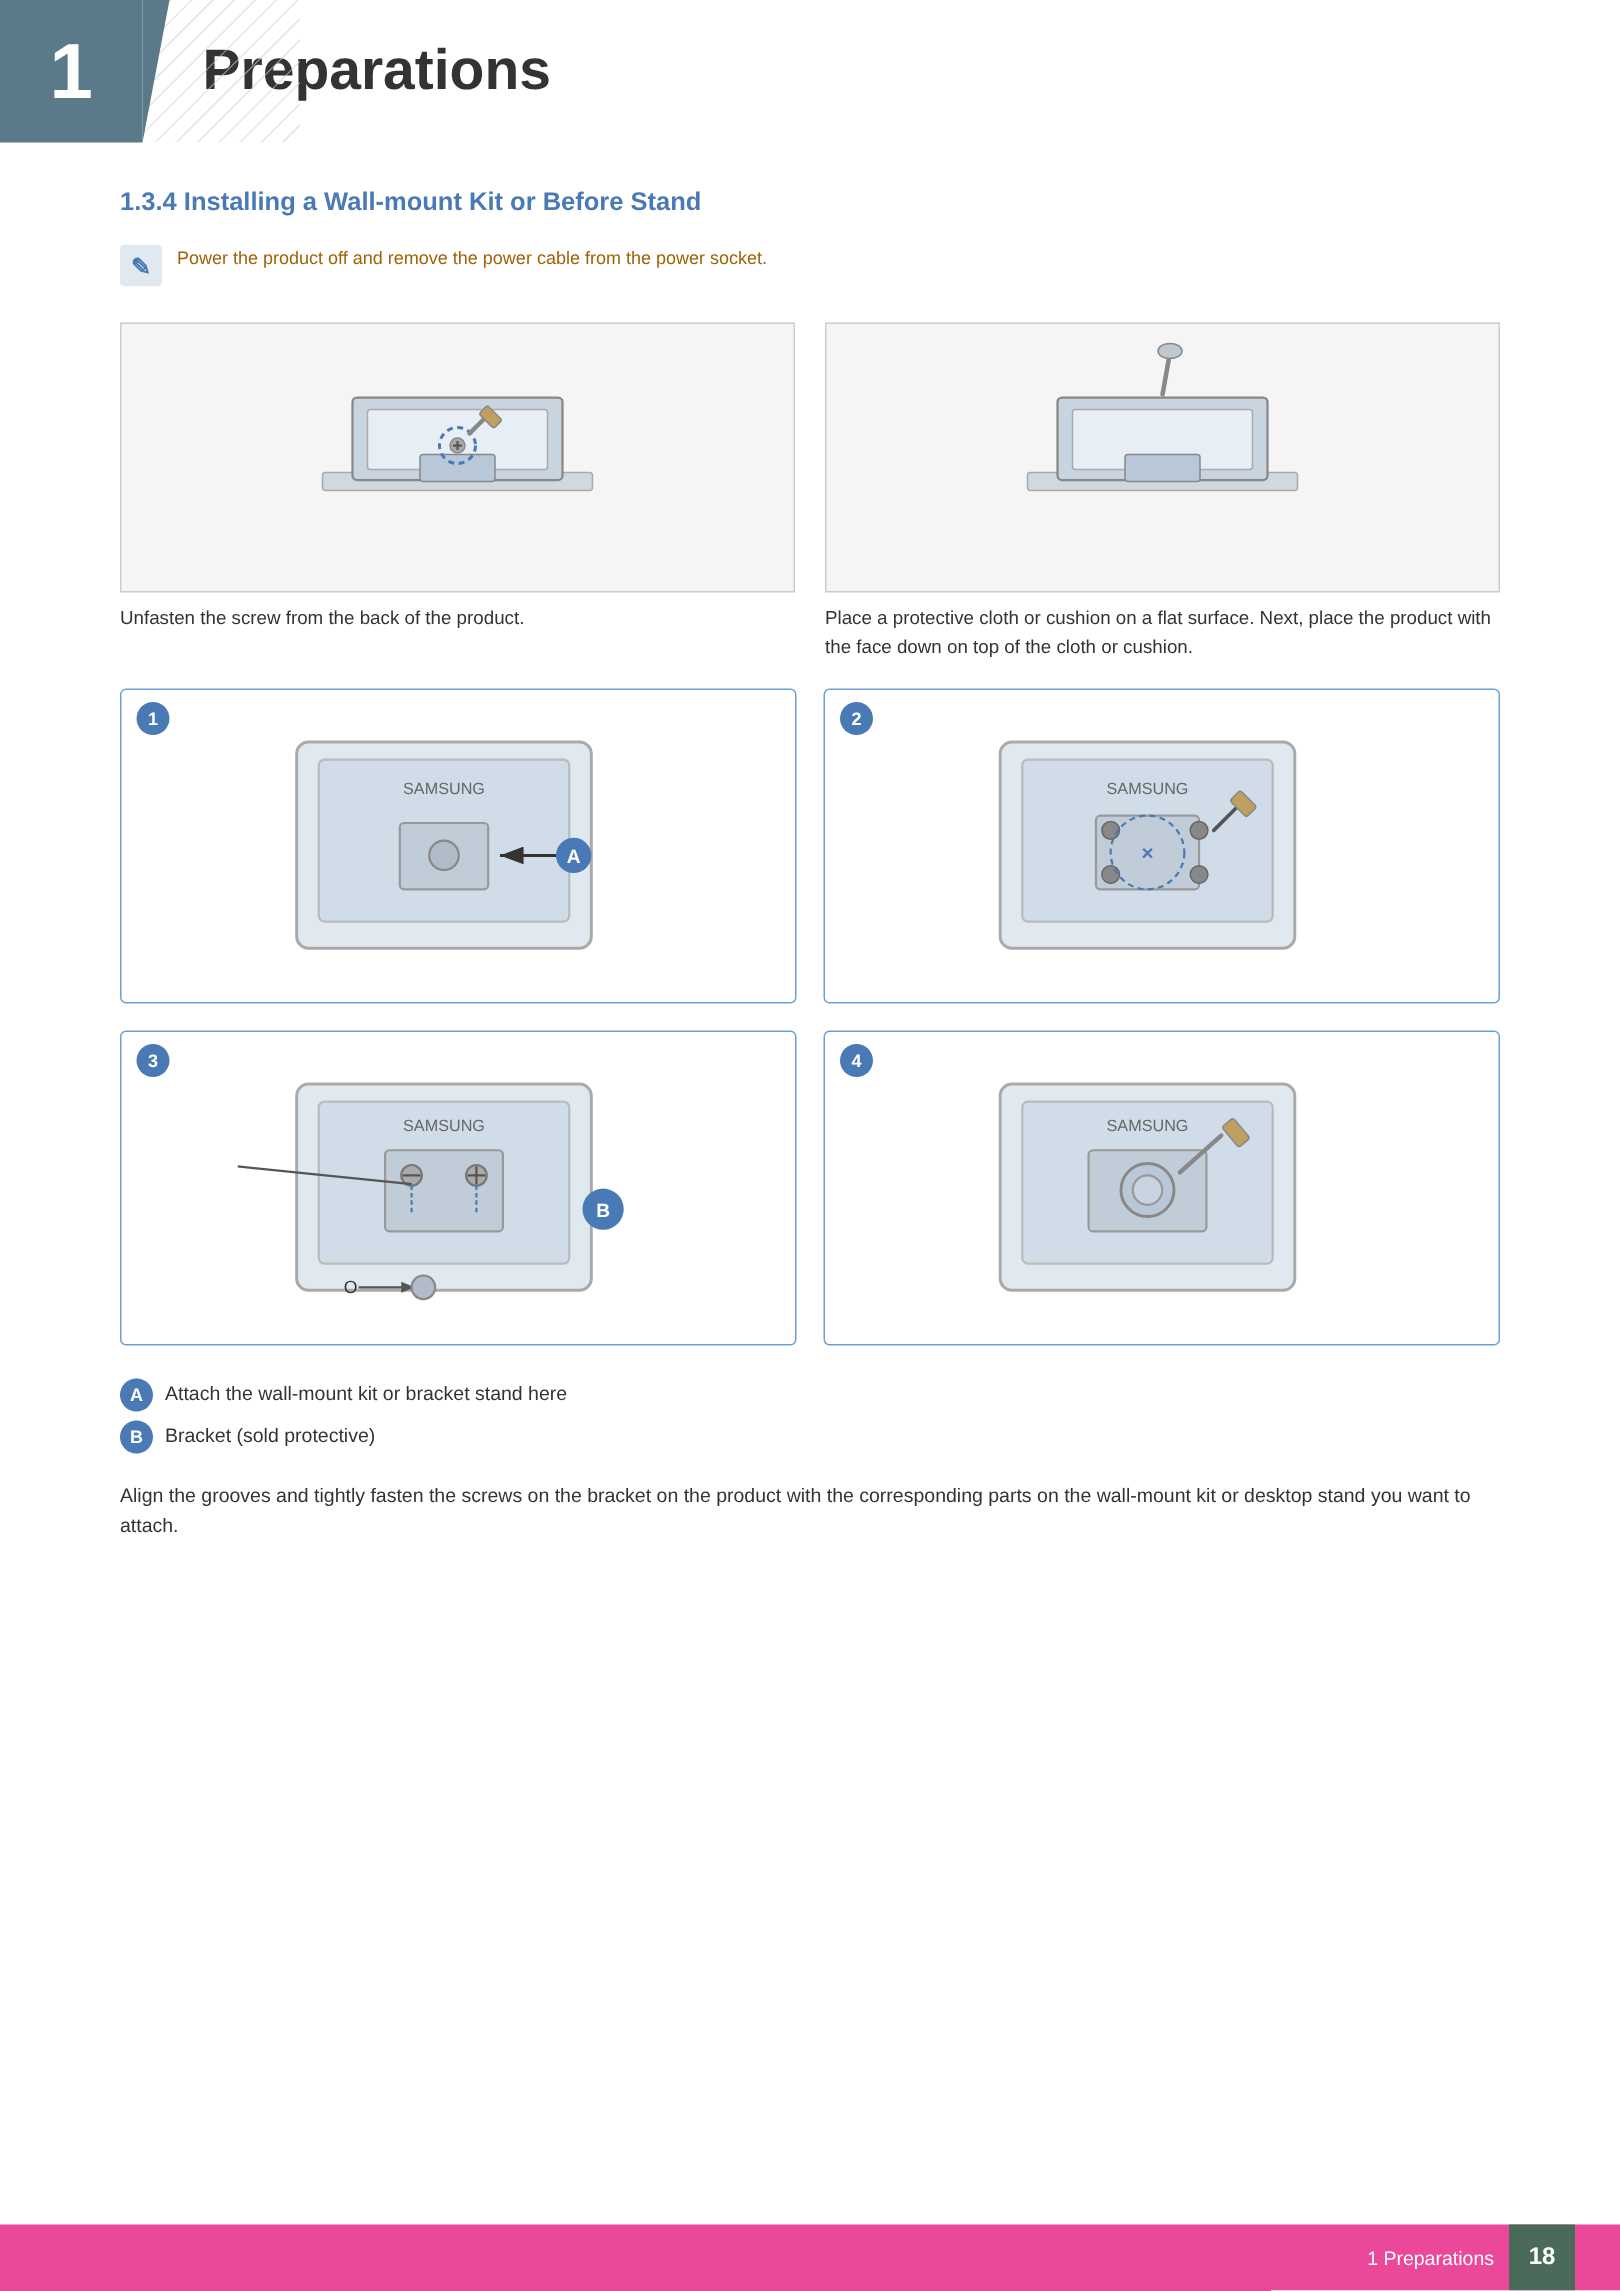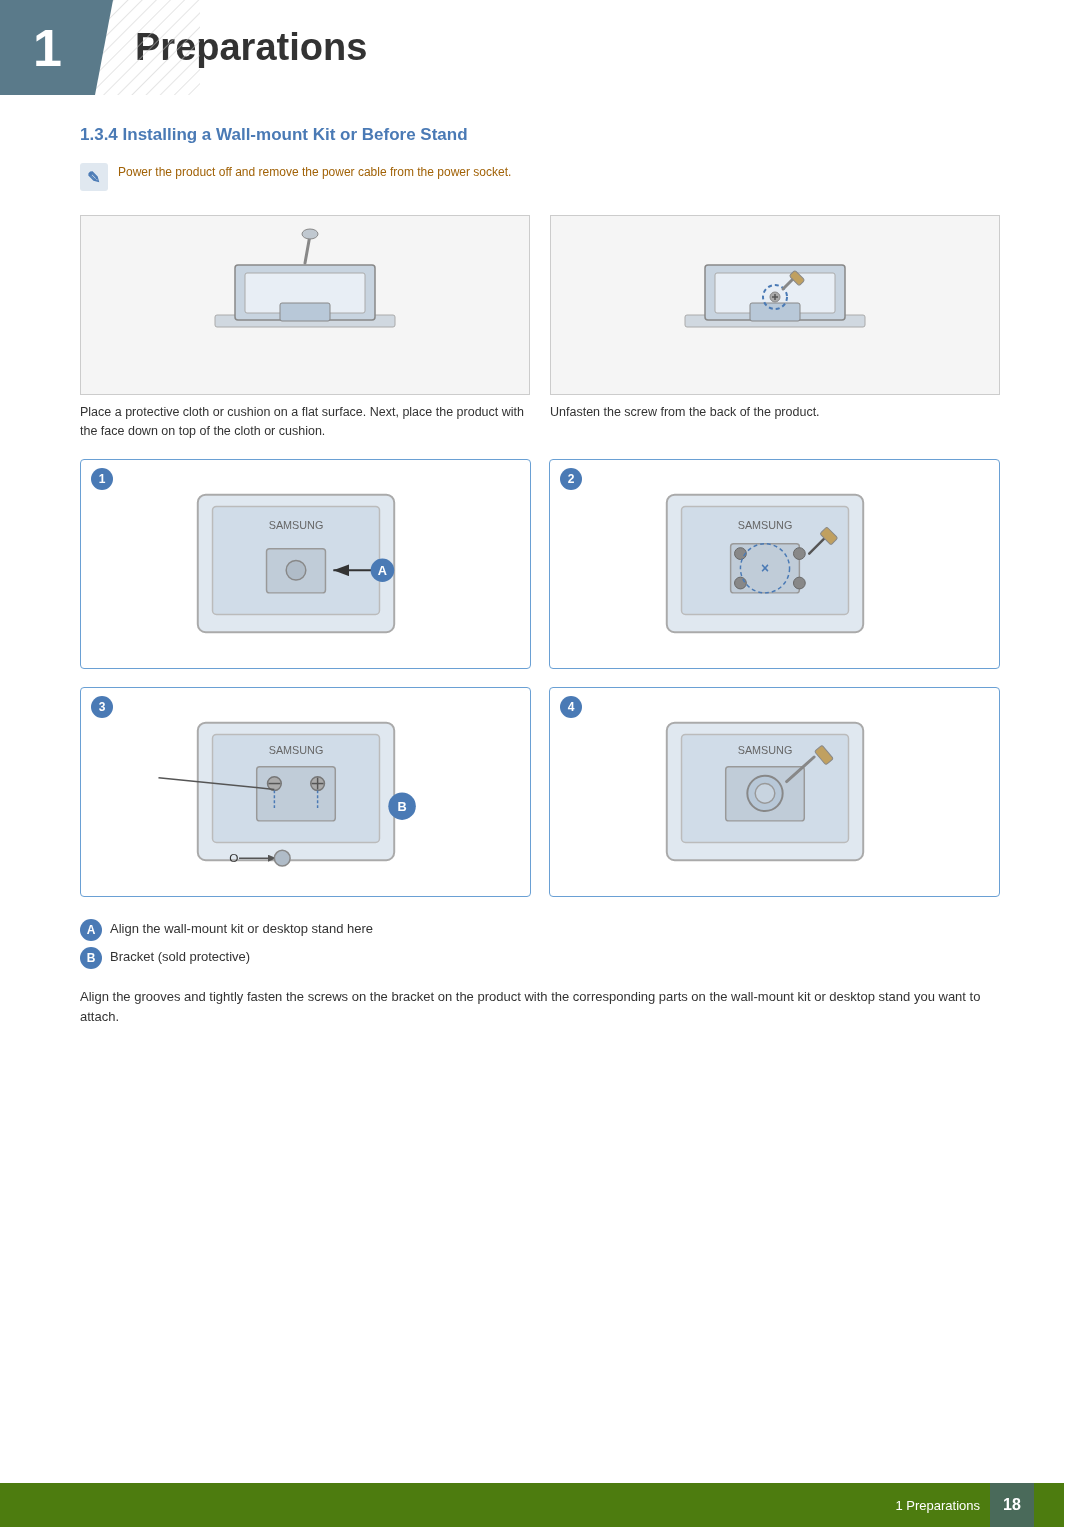--- a/index.html
+++ b/index.html
@@ -194,23 +194,23 @@
       font-size: 13px;
       color: #333;
       line-height: 1.6;
     }
 
     
     .footer {
       position: absolute;
       bottom: 0;
       left: 0;
-      right: 16px;
+      right: 0;
       height: 44px;
-      background: #4d7c0f;
+      background: #ec4899;
       display: flex;
       align-items: center;
       justify-content: flex-end;
       padding-right: 30px;
       gap: 10px;
     }
     .footer-text {
       color: #fff;
       font-size: 13px;
     }
@@ -264,51 +264,51 @@
       <text x="14" y="20" text-anchor="middle" font-size="16" font-weight="bold" fill="#4a7ab5">✎</text>
     </svg>
     <span class="note-text">Power the product off and remove the power cable from the power socket.</span>
   </div>
 
   <div class="img-row">
 
     <div class="img-box">
       <div class="img-placeholder" style="height:180px;">
         <svg viewBox="0 0 200 160" width="200" height="160" xmlns="http://www.w3.org/2000/svg">
+          <rect x="10" y="90" width="180" height="12" rx="2" fill="#d0d8e0" stroke="#aaa" stroke-width="1"></rect>
+          <rect x="30" y="40" width="140" height="55" rx="3" fill="#c8d4e0" stroke="#888" stroke-width="1.5"></rect>
+          <rect x="40" y="48" width="120" height="40" rx="2" fill="#e8eef5" stroke="#aaa" stroke-width="1"></rect>
+          <rect x="75" y="78" width="50" height="18" rx="2" fill="#b8c8d8" stroke="#888" stroke-width="1"></rect>
+
+          <circle cx="100" cy="72" r="12" fill="none" stroke="#4a7ab5" stroke-width="2" stroke-dasharray="4,3"></circle>
+          <circle cx="100" cy="72" r="5" fill="#aaa" stroke="#888" stroke-width="1"></circle>
+          <line x1="97" y1="72" x2="103" y2="72" stroke="#555" stroke-width="1.5"></line>
+          <line x1="100" y1="69" x2="100" y2="75" stroke="#555" stroke-width="1.5"></line>
+
+          <line x1="118" y1="54" x2="108" y2="64" stroke="#888" stroke-width="3" stroke-linecap="round"></line>
+          <rect x="118" y="46" width="8" height="14" rx="2" fill="#c0a060" stroke="#888" stroke-width="1" transform="rotate(-45 122 53)"></rect>
+        </svg>
+      </div>
+      <div class="img-caption">Unfasten the screw from the back of the product.</div>
+    </div>
+
+    <div class="img-box">
+      <div class="img-placeholder" style="height:180px;">
+        <svg viewBox="0 0 200 160" width="200" height="160" xmlns="http://www.w3.org/2000/svg">
 
           <rect x="10" y="90" width="180" height="12" rx="2" fill="#d0d8e0" stroke="#aaa" stroke-width="1"></rect>
           <rect x="30" y="40" width="140" height="55" rx="3" fill="#c8d4e0" stroke="#888" stroke-width="1.5"></rect>
           <rect x="40" y="48" width="120" height="40" rx="2" fill="#e8eef5" stroke="#aaa" stroke-width="1"></rect>
           <rect x="75" y="78" width="50" height="18" rx="2" fill="#b8c8d8" stroke="#888" stroke-width="1"></rect>
 
           <line x1="100" y1="38" x2="105" y2="10" stroke="#888" stroke-width="3" stroke-linecap="round"></line>
           <ellipse cx="105" cy="9" rx="8" ry="5" fill="#c0c8d0" stroke="#888" stroke-width="1"></ellipse>
         </svg>
       </div>
       <div class="img-caption">Place a protective cloth or cushion on a flat surface. Next, place the product with the face down on top of the cloth or cushion.</div>
-    </div>
-
-    <div class="img-box">
-      <div class="img-placeholder" style="height:180px;">
-        <svg viewBox="0 0 200 160" width="200" height="160" xmlns="http://www.w3.org/2000/svg">
-          <rect x="10" y="90" width="180" height="12" rx="2" fill="#d0d8e0" stroke="#aaa" stroke-width="1"></rect>
-          <rect x="30" y="40" width="140" height="55" rx="3" fill="#c8d4e0" stroke="#888" stroke-width="1.5"></rect>
-          <rect x="40" y="48" width="120" height="40" rx="2" fill="#e8eef5" stroke="#aaa" stroke-width="1"></rect>
-          <rect x="75" y="78" width="50" height="18" rx="2" fill="#b8c8d8" stroke="#888" stroke-width="1"></rect>
-
-          <circle cx="100" cy="72" r="12" fill="none" stroke="#4a7ab5" stroke-width="2" stroke-dasharray="4,3"></circle>
-          <circle cx="100" cy="72" r="5" fill="#aaa" stroke="#888" stroke-width="1"></circle>
-          <line x1="97" y1="72" x2="103" y2="72" stroke="#555" stroke-width="1.5"></line>
-          <line x1="100" y1="69" x2="100" y2="75" stroke="#555" stroke-width="1.5"></line>
-
-          <line x1="118" y1="54" x2="108" y2="64" stroke="#888" stroke-width="3" stroke-linecap="round"></line>
-          <rect x="118" y="46" width="8" height="14" rx="2" fill="#c0a060" stroke="#888" stroke-width="1" transform="rotate(-45 122 53)"></rect>
-        </svg>
-      </div>
-      <div class="img-caption">Unfasten the screw from the back of the product.</div>
     </div>
 
   </div>
 
 
   <div class="diagram-grid">
 
     <div class="diagram-cell">
       <div class="diagram-num">1</div>
       <svg class="diag-svg" viewBox="0 0 300 180" xmlns="http://www.w3.org/2000/svg">
@@ -400,21 +400,21 @@
 
         <line x1="190" y1="55" x2="162" y2="80" stroke="#888" stroke-width="3" stroke-linecap="round"></line>
         <rect x="195" y="44" width="10" height="18" rx="2" fill="#c0a060" stroke="#888" stroke-width="1" transform="rotate(-40 200 53)"></rect>
       </svg>
     </div>
   </div>
 
   <div class="legend-list">
     <div class="legend-item">
       <div class="legend-badge badge-a">A</div>
-      <span class="legend-text">Align the wall-mount kit or desktop stand here</span>
+      <span class="legend-text">Attach the wall-mount kit or bracket stand here</span>
     </div>
     <div class="legend-item">
       <div class="legend-badge badge-b">B</div>
       <span class="legend-text">Bracket (sold protective)</span>
     </div>
   </div>
 
   <div class="body-text">Align the grooves and tightly fasten the screws on the bracket on the product with the corresponding parts on the wall-mount kit or desktop stand you want to attach.</div>
 
 </div>

